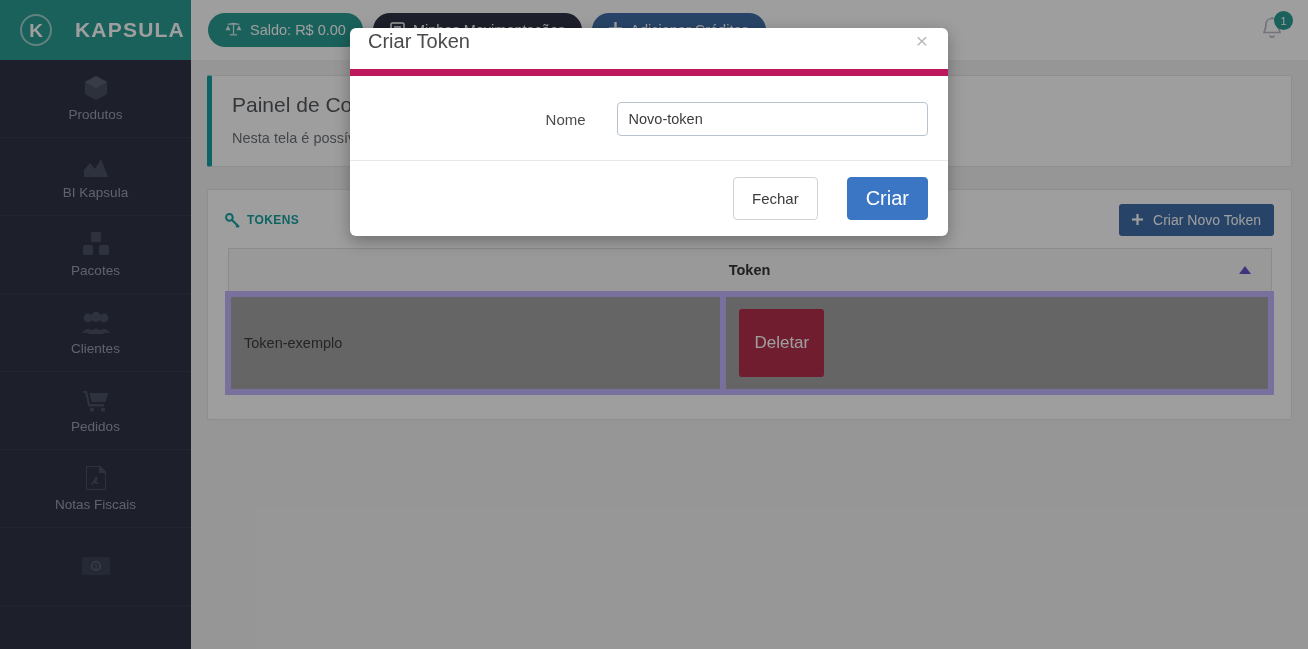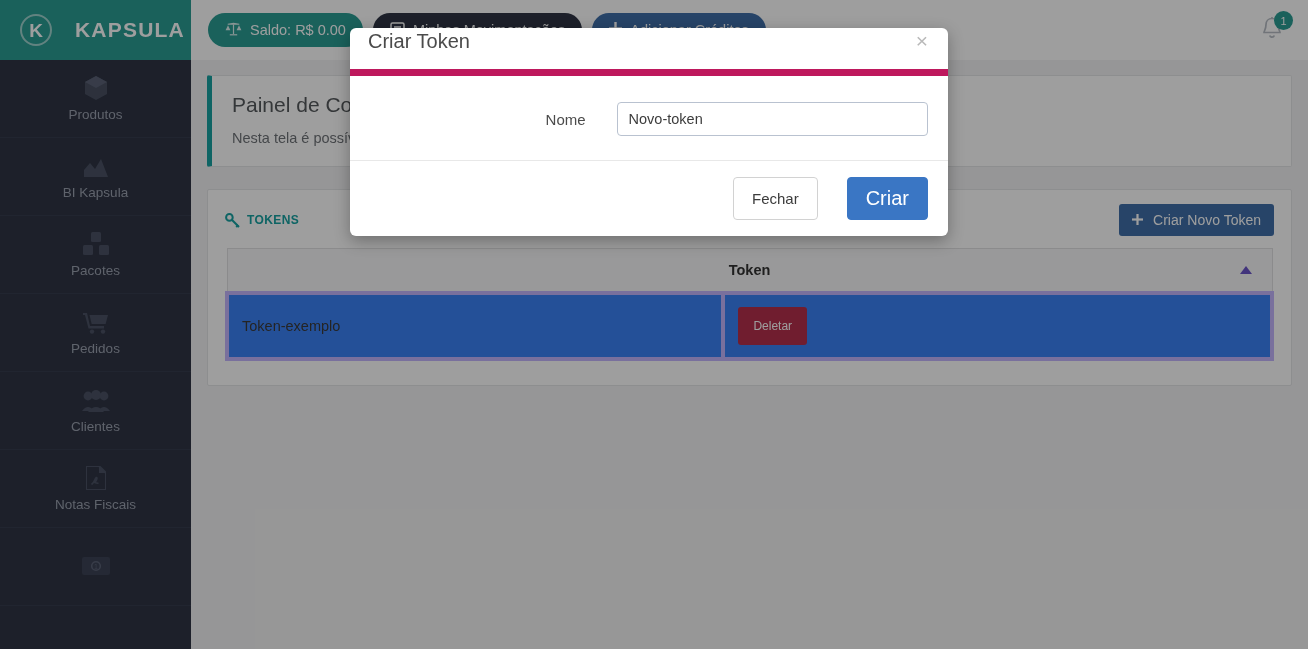--- a/index.html
+++ b/index.html
@@ -131,30 +131,30 @@
     cursor: pointer;
   }
   .sort-asc {
     position: absolute; right: 20px; top: 50%;
     transform: translateY(-50%);
     width: 0; height: 0;
     border-left: 6px solid transparent; border-right: 6px solid transparent;
     border-bottom: 8px solid #6b55c8;
   }
   table.tokens td {
-    border: 4px solid #c4b5fd;
+    border: 6px solid #c4b5fd;
     font-size: 14.5px; color: #3a3a3a;
-    padding: 12px 13px; background: #3b82f6;
+    padding: 12px 13px; background: #a3a3a3;
     vertical-align: middle;
   }
   td.cell-token { width: 47.5%; }
   td.cell-action { text-align: left; }
   .btn-delete {
     background: #b5304c; color: #fff; border: none; border-radius: 3px;
-    font-size: 12px; padding: 12px 15px; cursor: pointer;
+    font-size: 17px; padding: 24px 15px; cursor: pointer;
   }
 
   
   .overlay {
     position: absolute; inset: 0;
     background: rgba(0,0,0,.38);
   }
   .modal {
     position: absolute; left: 350px; top: 28px;
     width: 598px;
@@ -243,42 +243,42 @@
             <rect x="8" y="0" width="10" height="10" rx="1.5"></rect>
             <rect x="0" y="13" width="10" height="10" rx="1.5"></rect>
             <rect x="16" y="13" width="10" height="10" rx="1.5"></rect>
           </svg>
       </span>
       <span class="nav-label">Pacotes</span>
     </div>
 
     <div class="nav-item">
       <span class="nav-icon">
-        <svg width="26" height="22" viewBox="0 0 26 22">
-            <path d="M0 1 h4 l3 13 h14 v2.6 H5.5 L2 3 H0 Z"></path>
-            <path d="M6.5 3 H25 l-2.4 9 H8.7 Z"></path>
-            <circle cx="9" cy="19.6" r="2.2"></circle>
-            <circle cx="20" cy="19.6" r="2.2"></circle>
-          </svg>
-      </span>
-      <span class="nav-label">Pedidos</span>
-    </div>
-
-    <div class="nav-item">
-      <span class="nav-icon">
         <svg width="28" height="22" viewBox="0 0 28 22">
             <circle cx="6" cy="6" r="4.4"></circle>
             <circle cx="22" cy="6" r="4.4"></circle>
             <circle cx="14" cy="5" r="5"></circle>
             <path d="M0 21 q6-8 12 0 Z"></path>
             <path d="M16 21 q6-8 12 0 Z"></path>
             <path d="M6 22 q8-10 16 0 Z"></path>
           </svg>
       </span>
       <span class="nav-label">Clientes</span>
+    </div>
+
+    <div class="nav-item">
+      <span class="nav-icon">
+        <svg width="26" height="22" viewBox="0 0 26 22">
+            <path d="M0 1 h4 l3 13 h14 v2.6 H5.5 L2 3 H0 Z"></path>
+            <path d="M6.5 3 H25 l-2.4 9 H8.7 Z"></path>
+            <circle cx="9" cy="19.6" r="2.2"></circle>
+            <circle cx="20" cy="19.6" r="2.2"></circle>
+          </svg>
+      </span>
+      <span class="nav-label">Pedidos</span>
     </div>
 
     <div class="nav-item">
       <span class="nav-icon">
         <svg width="20" height="24" viewBox="0 0 20 24">
             <path d="M0 0 h13 l7 7 v17 H0 Z" fill="none" stroke="#4b5264" stroke-width="2"></path>
             <path d="M13 0 l7 7 h-7 Z"></path>
             <path d="M5.5 18.5 q2-1.5 3-4 t1.8-3 q.9 0 .6 1.4 t-2 3.6 q2 .9 3.6 .7" fill="none" stroke="#4b5264" stroke-width="1.6"></path>
           </svg>
       </span>

